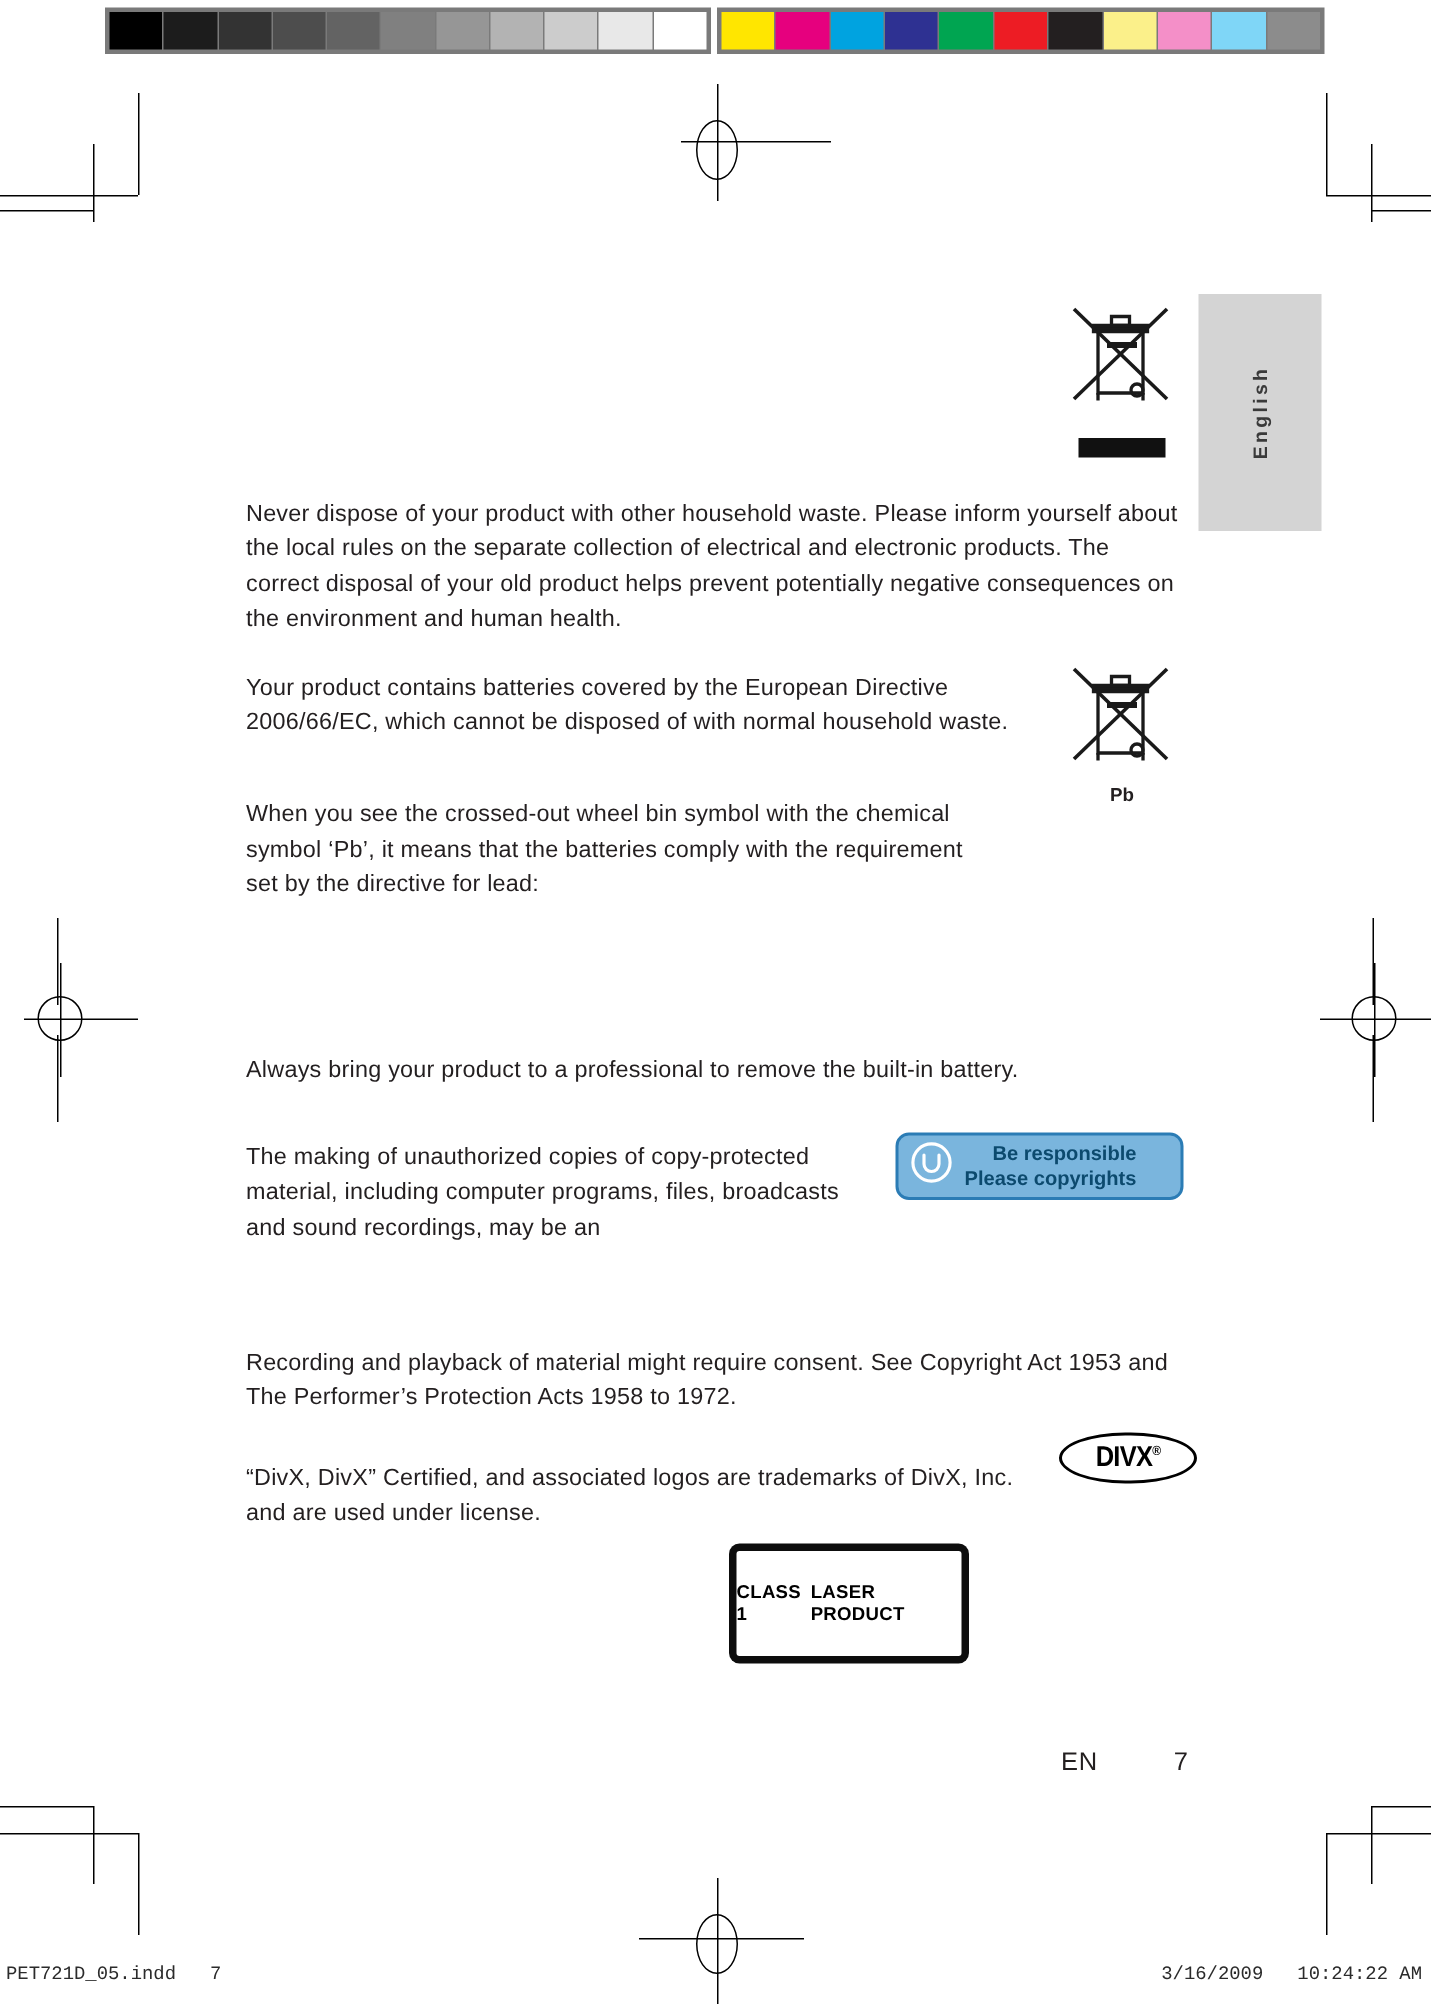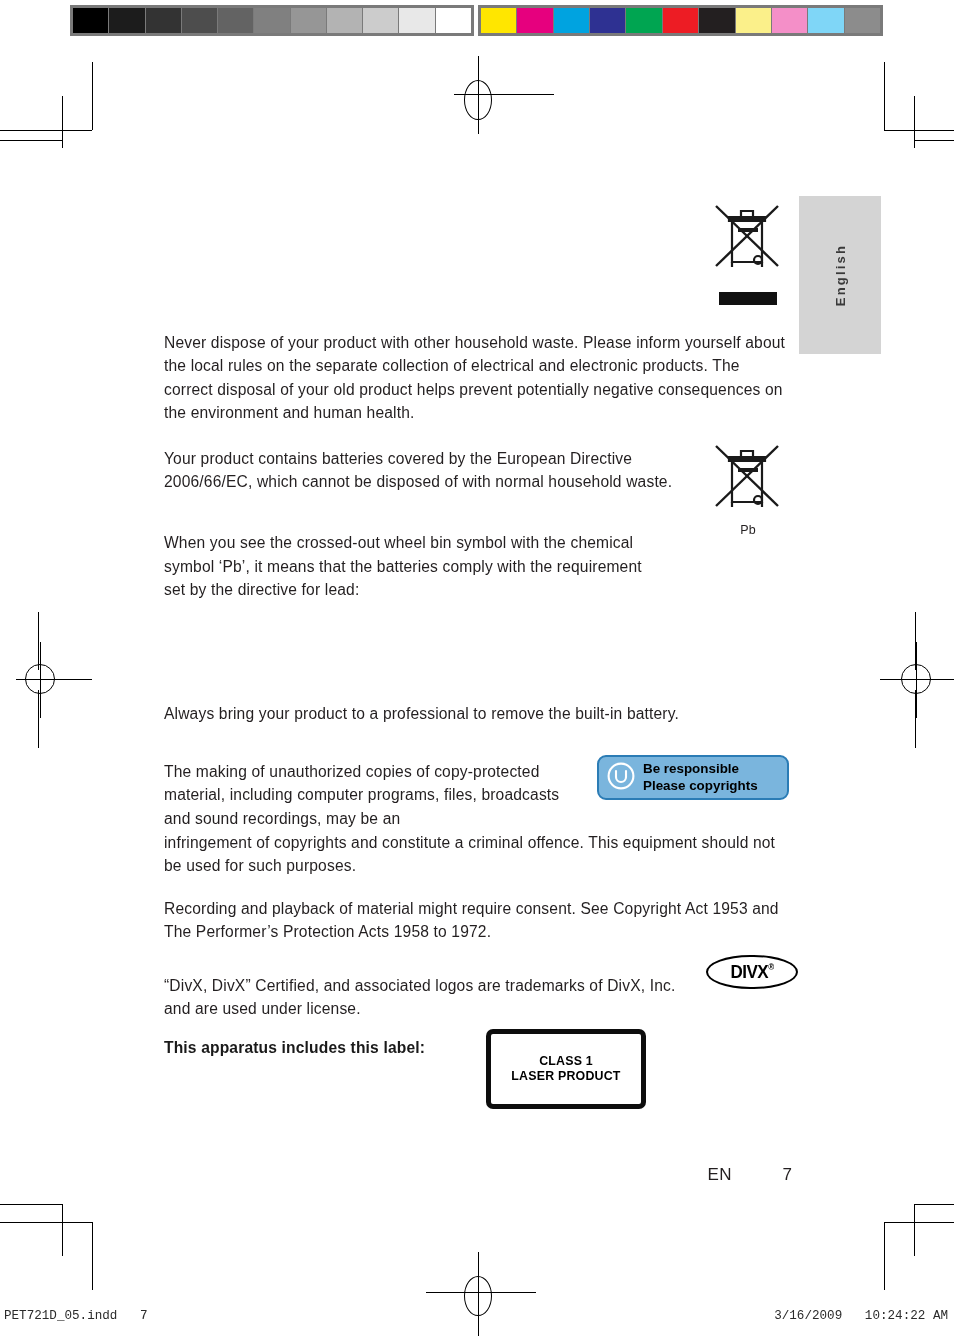--- a/index.html
+++ b/index.html
@@ -82,21 +82,21 @@
     top: 50%;
     transform: translate(-50%,-50%) rotate(-90deg);
     white-space: nowrap;
     font-size: 13px;
     font-weight: 700;
     letter-spacing: 2.2px;
     color: #3a3a3a;
   }
 
   
-  .bin { position: absolute; }
+  .bin { position: absolute; font-weight: bold; }
   .bin svg { display: block; }
   .bin .bar {
     width: 58px; height: 13px; background: #111;
     margin: 12px auto 0 auto;
   }
   .bin .pb {
     text-align: center;
     font-size: 12.5px;
     color: #231f20;
     margin-top: 3px;
@@ -112,25 +112,26 @@
     background: #7ab5dd;
     border: 2px solid #2b7cb5;
     border-radius: 9px;
     box-sizing: border-box;
     display: flex;
     align-items: center;
     padding-left: 7px;
   }
   #copyright-badge .rings { flex: 0 0 auto; margin-right: 7px; }
   #copyright-badge .txt {
-    color: #000000;
+    color: #0c4a6e;
     font-size: 13.4px;
     line-height: 16.4px;
     font-weight: 600;
     white-space: nowrap;
+    text-align: right;
   }
 
   
   #divx-logo {
     position: absolute;
     left: 706px;
     top: 955px;
     width: 92px;
     height: 34px;
     border: 2.6px solid #000;
@@ -159,21 +160,21 @@
     background: #0d0d0d;
     border-radius: 7px;
     box-sizing: border-box;
     padding: 5px;
   }
   #laser-label .inner {
     background: #ffffff;
     height: 100%;
     border-radius: 2px;
     display: flex;
-    flex-direction: column;
+    flex-direction: row;
     align-items: center;
     justify-content: center;
   }
   #laser-label .ln {
     color: #000;
     font-size: 12.4px;
     font-weight: 700;
     line-height: 15px;
     letter-spacing: 0.2px;
   }
@@ -325,27 +326,25 @@
   <p class="col" style="top:315px;">Never dispose of your product with other household waste. Please inform yourself about the local rules on the separate collection of electrical and electronic products. The correct disposal of your old product helps prevent potentially negative consequences on the environment and human health.</p>
 
   <p class="col narrow" style="top:431px;">Your product contains batteries covered by the European Directive 2006/66/EC, which cannot be disposed of with normal household waste.</p>
 
   <p class="col mid" style="top:503px; width:500px;margin-top:28px;">When you see the crossed-out wheel bin symbol with the chemical symbol ‘Pb’, it means that the batteries comply with the requirement set by the directive for lead:</p>
 
 
   <p class="col" style="top:690px;margin-top:12px;">Always bring your product to a professional to remove the built-in battery.</p>
 
   <p class="col" style="top:744px; width:420px;">The making of unauthorized copies of copy-protected material, including computer programs, files, broadcasts and sound recordings, may be an</p>
-  <p class="col" style="top:815px;">infringement of copyrights and constitute a criminal offence. This equipment should not be used for such purposes.</p>
 
   <p class="col" style="top:881px;">Recording and playback of material might require consent. See Copyright Act 1953 and The Performer’s Protection Acts 1958 to 1972.</p>
 
   <p class="col narrow" style="top:958px; width:530px;">“DivX, DivX” Certified, and associated logos are trademarks of DivX, Inc. and are used under license.</p>
 
-  <p class="col bold-line" style="top:1020px;">This apparatus includes this label:</p>
 
   <div id="copyright-badge">
     <span class="rings">
       <svg width="30" height="30" viewBox="0 0 30 30">
         <circle cx="15" cy="15" r="12.4" fill="none" stroke="#ffffff" stroke-width="2.1"></circle>
         <path d="M10 10 L10 16 A5 5 0 0 0 20 16 L20 10" fill="none" stroke="#ffffff" stroke-width="2.1" stroke-linecap="round"></path>
       </svg>
     </span>
     <span class="txt">
       <span>Be responsible</span><br>

